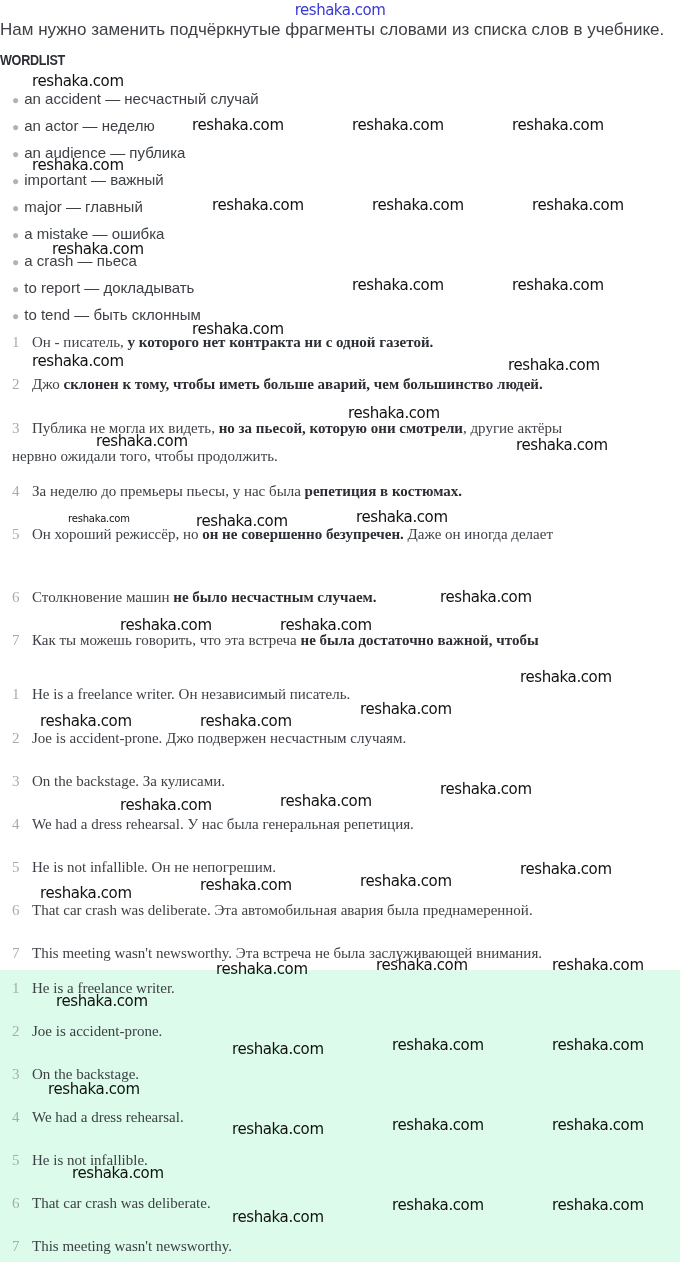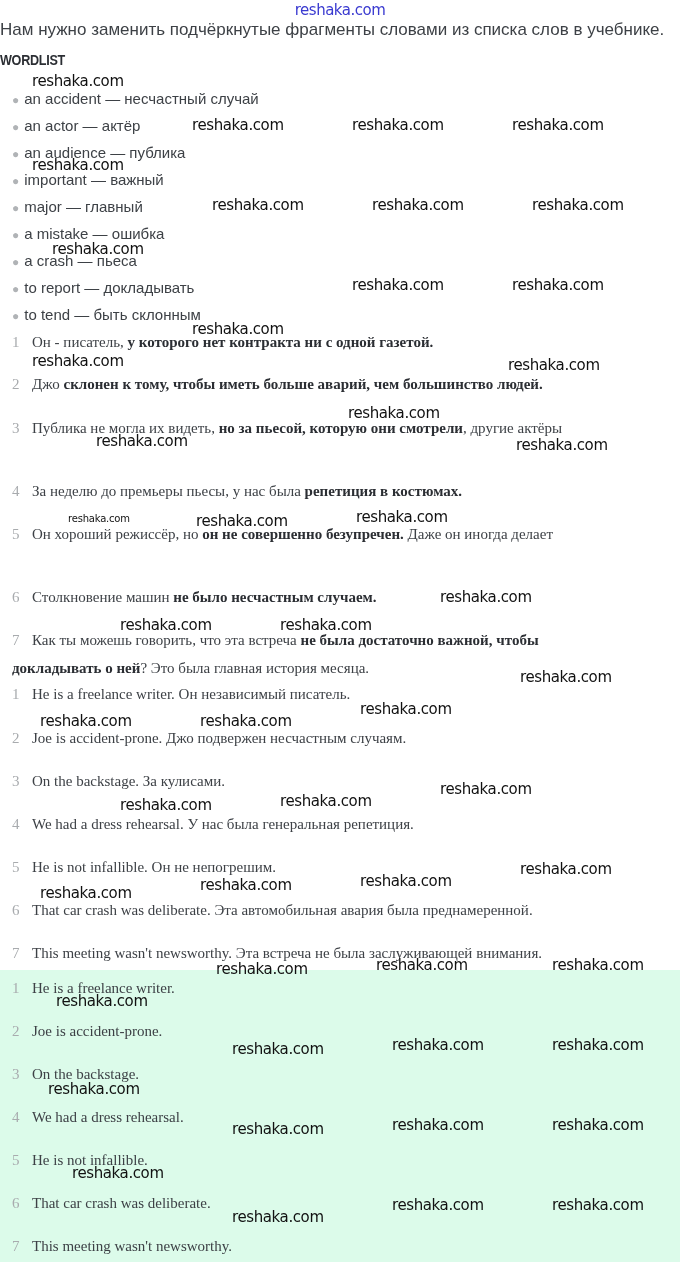--- a/index.html
+++ b/index.html
@@ -32,36 +32,36 @@
   .wm.small { font-size: 10px; letter-spacing: -0.2px; }
 </style>
 </head>
 <body>
 
 <div class="site-logo">reshaka.com</div>
 <div class="intro">Нам нужно заменить подчёркнутые фрагменты словами из списка слов в учебнике.</div>
 <div class="wl-title">WORDLIST</div>
 
 <div class="wl-item" style="top:90px"><span class="bullet">●</span><span>an accident</span> — <span>несчастный случай</span></div>
-<div class="wl-item" style="top:117px"><span class="bullet">●</span><span>an actor</span> — <span>актёр</span></div>
+<div class="wl-item" style="top:117px"><span class="bullet">●</span><span>an actor</span> — <span>неделю</span></div>
 <div class="wl-item" style="top:144px"><span class="bullet">●</span><span>an audience</span> — <span>публика</span></div>
 <div class="wl-item" style="top:171px"><span class="bullet">●</span><span>important</span> — <span>важный</span></div>
 <div class="wl-item" style="top:198px"><span class="bullet">●</span><span>major</span> — <span>главный</span></div>
 <div class="wl-item" style="top:225px"><span class="bullet">●</span><span>a mistake</span> — <span>ошибка</span></div>
 <div class="wl-item" style="top:252px"><span class="bullet">●</span><span>a crash</span> — <span>пьеса</span></div>
 <div class="wl-item" style="top:279px"><span class="bullet">●</span><span>to report</span> — <span>докладывать</span></div>
 <div class="wl-item" style="top:306px"><span class="bullet">●</span><span>to tend</span> — <span>быть склонным</span></div>
 
 <div class="q" style="top:328px"><span class="num">1</span><span>Он - писатель, </span><b>у которого нет контракта ни с одной газетой.</b></div>
 <div class="q" style="top:370px"><span class="num">2</span><span>Джо </span><b>склонен к тому, чтобы иметь больше аварий, чем большинство людей.</b></div>
-<div class="q" style="top:414px"><span class="num">3</span><span>Публика не могла их видеть, </span><b>но за пьесой, которую они смотрели</b><span>, другие актёры</span></div>
+<div class="q" style="top:414px"><span class="num">3</span><span>Публика не могла их видеть, </span><b>но за пьесой, которую они смотрели</b><span>, другие актёры</span><span class="cont">нервно ожидали того, чтобы продолжить.</span></div>
 <div class="q" style="top:477px"><span class="num">4</span><span>За неделю до премьеры пьесы, у нас была </span><b>репетиция в костюмах.</b></div>
 <div class="q" style="top:520px"><span class="num">5</span><span>Он хороший режиссёр, но </span><b>он не совершенно безупречен.</b><span> Даже он иногда делает</span></div>
 <div class="q" style="top:583px"><span class="num">6</span><span>Столкновение машин </span><b>не было несчастным случаем.</b></div>
-<div class="q" style="top:626px"><span class="num">7</span><span>Как ты можешь говорить, что эта встреча </span><b>не была достаточно важной, чтобы</b><span class="cont"><b>докладывать о ней</b><span>? Это была главная история месяца.</span></span></div>
+<div class="q" style="top:626px"><span class="num">7</span><span>Как ты можешь говорить, что эта встреча </span><b>не была достаточно важной, чтобы</b></div>
 
 <div class="q" style="top:680px"><span class="num">1</span><span>He is a freelance writer. Он независимый писатель.</span></div>
 <div class="q" style="top:724px"><span class="num">2</span><span>Joe is accident-prone. Джо подвержен несчастным случаям.</span></div>
 <div class="q" style="top:767px"><span class="num">3</span><span>On the backstage. За кулисами.</span></div>
 <div class="q" style="top:810px"><span class="num">4</span><span>We had a dress rehearsal. У нас была генеральная репетиция.</span></div>
 <div class="q" style="top:853px"><span class="num">5</span><span>He is not infallible. Он не непогрешим.</span></div>
 <div class="q" style="top:896px"><span class="num">6</span><span>That car crash was deliberate. Эта автомобильная авария была преднамеренной.</span></div>
 <div class="q" style="top:939px"><span class="num">7</span><span>This meeting wasn't newsworthy. Эта встреча не была заслуживающей внимания.</span></div>
 
 <div class="green"></div>

